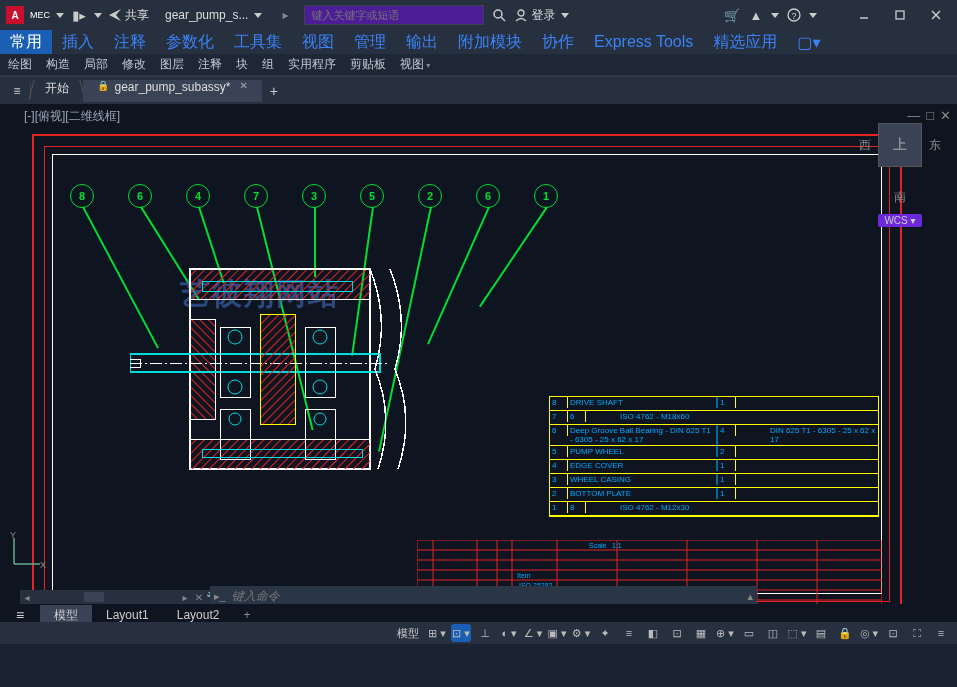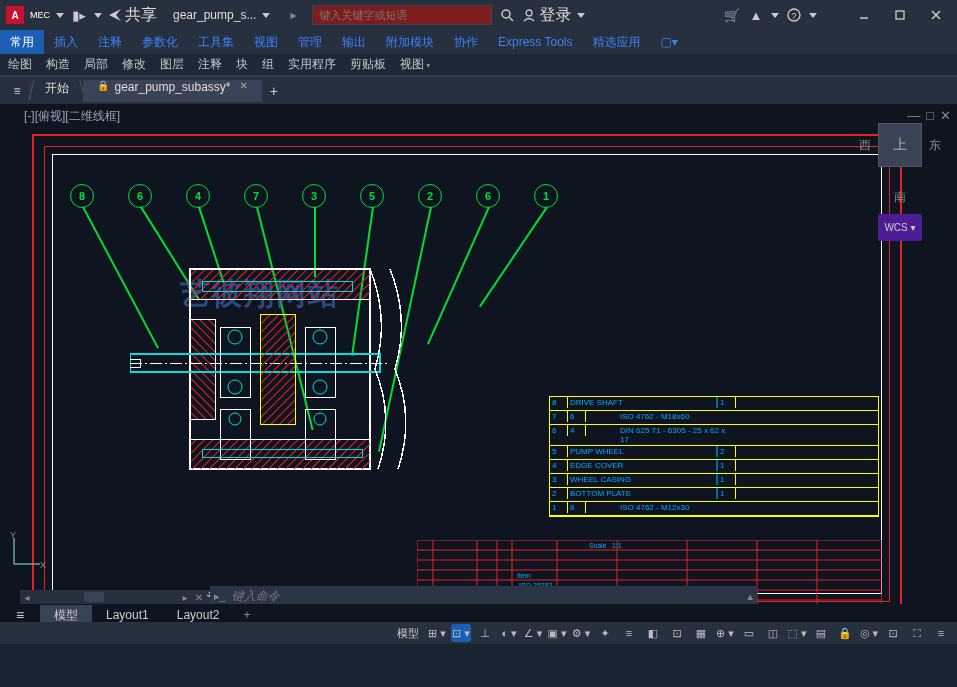--- a/index.html
+++ b/index.html
@@ -4,30 +4,30 @@
 <style>
 * { margin:0; padding:0; box-sizing:border-box; font-family:"Microsoft YaHei",Arial,sans-serif; user-select:none; }
 body { width:957px; height:687px; background:#1a2332; color:#c0c8d0; overflow:hidden; font-size:12px; }
 
 
 .titlebar { height:30px; background:#27303f; display:flex; align-items:center; padding:0 6px; gap:6px; }
 .titlebar .logo { width:18px; height:18px; background:#c8102e; color:#fff; font-size:10px; font-weight:bold; display:flex; align-items:center; justify-content:center; }
 .titlebar .logotxt { font-size:9px; color:#fff; }
 .titlebar .tri { width:0;height:0;border-left:4px solid transparent;border-right:4px solid transparent;border-top:5px solid #ccc; }
 .titlebar .ico { width:18px; height:18px; display:flex; align-items:center; justify-content:center; color:#ccc; font-size:13px; }
-.titlebar .share { color:#ddd; font-size:16px; display:flex; align-items:center; gap:3px; }
+.titlebar .share { color:#ddd; font-size:12px; display:flex; align-items:center; gap:3px; }
 .titlebar .fname { color:#ddd; font-size:12px; margin-left:10px; }
-.titlebar .search { flex:0 0 180px; height:20px; background:#7f1d1d; border:1px solid #3a4355; margin-left:10px; display:flex; align-items:center; }
+.titlebar .search { flex:0 0 180px; height:20px; background:#4c1d95; border:1px solid #3a4355; margin-left:10px; display:flex; align-items:center; }
 .titlebar .search input { width:100%; background:transparent; border:none; outline:none; color:#aaa; font-size:11px; padding:0 6px; }
 .titlebar .spacer { flex:1; }
 .titlebar .winbtn { width:30px; height:20px; display:flex; align-items:center; justify-content:center; color:#ccc; font-size:12px; }
 .titlebar .winbtn svg { stroke:#ccc; }
 
 
-.ribbon-tabs { height:24px; background:#27303f; display:flex; align-items:stretch; font-size:12px; }
+.ribbon-tabs { height:24px; background:#27303f; display:flex; align-items:stretch; font-size:16px; }
 .ribbon-tabs .tab { padding:0 10px; display:flex; align-items:center; color:#3b82f6; }
 .ribbon-tabs .tab.active { background:#1a5fb4; color:#fff; }
 
 
 .panel-row { height:22px; background:#1e2735; display:flex; align-items:center; font-size:12px; color:#c0c8d0; padding:0 4px; gap:6px; border-bottom:1px solid #2d3443; }
 .panel-row span { padding:0 4px; }
 .panel-row .dd::after { content:" ▾"; font-size:8px; color:#888; }
 
 
 .doctabs { height:28px; background:#27303f; display:flex; align-items:center; padding:0 4px; gap:0; border-top:1px solid #333d4d; }
@@ -48,21 +48,21 @@
 .frame-inner { position:absolute; left:44px; top:42px; width:846px; height:456px; border:1px solid #e62222; }
 .inner-white { position:absolute; left:52px; top:50px; width:830px; height:440px; border:1px solid #fff; }
 
 
 .viewcube { position:absolute; right:12px; top:30px; width:90px; height:120px; text-align:center; }
 .viewcube .n { color:#888; font-size:12px; }
 .viewcube .cube { width:44px; height:44px; margin:4px auto; background:#3a4355; border:1px solid #555; display:flex; align-items:center; justify-content:center; color:#aaa; font-size:14px; position:relative; }
 .viewcube .ew { display:flex; justify-content:space-between; align-items:center; padding:0 4px; margin-top:-32px; }
 .viewcube .ew span { color:#888; font-size:12px; }
 .viewcube .s { color:#888; font-size:12px; margin-top:18px; }
-.viewcube .wcs { margin-top:8px; background:#4c1d95; padding:8px 6px; color:#ccc; font-size:10px; display:inline-block; border-radius:2px; }
+.viewcube .wcs { margin-top:8px; background:#6d28d9; padding:1px 6px; color:#ccc; font-size:10px; display:inline-block; border-radius:2px; }
 
 
 .balloons { position:absolute; top:80px; left:70px; display:flex; gap:34px; }
 .balloon { width:24px; height:24px; border:1.5px solid #00dd33; border-radius:50%; display:flex; align-items:center; justify-content:center; color:#00dd33; font-size:11px; font-weight:bold; position:relative; }
 .leader { position:absolute; top:22px; left:11px; width:1.5px; background:#00dd33; transform-origin:top; }
 
 .assembly { position:absolute; left:130px; top:155px; }
 .assembly svg rect, .assembly svg line, .assembly svg path { shape-rendering:crispEdges; }
 
 .watermark { position:absolute; left:180px; top:170px; color:#3b5faa; font-size:30px; font-weight:bold; opacity:.7; letter-spacing:2px; pointer-events:none; }
@@ -333,20 +333,21 @@
         <div class="c3">1</div>
         <div class="c4"></div>
       </div>
     <div class="bom-row">
         <div class="c1">7</div>
         <div class="c3">6</div>
         <div class="c4">ISO 4762 - M18x60</div>
       </div>
     <div class="bom-row">
         <div class="c1">6</div>
+        <div class="c2">Deep Groove Ball Bearing - DIN 625 T1 - 6305 - 25 x 62 x 17</div>
         <div class="c3">4</div>
         <div class="c4">DIN 625 T1 - 6305 - 25 x 62 x 17</div>
       </div>
     <div class="bom-row">
         <div class="c1">5</div>
         <div class="c2">PUMP WHEEL</div>
         <div class="c3">2</div>
         <div class="c4"></div>
       </div>
     <div class="bom-row">

